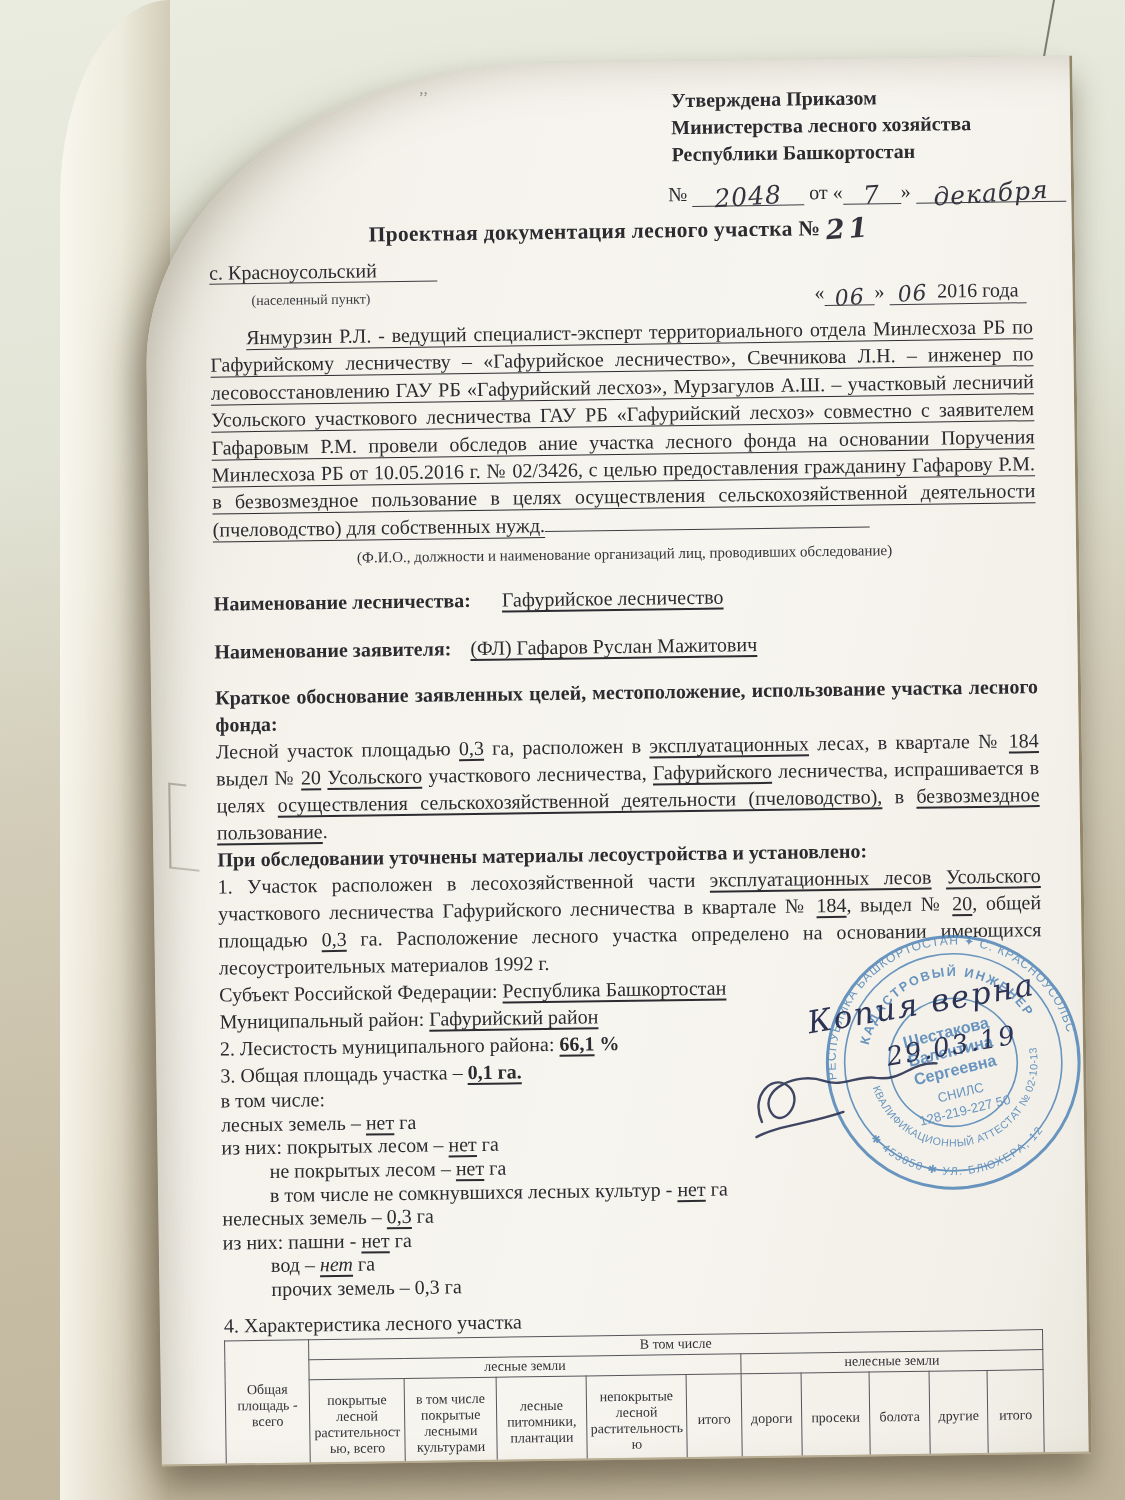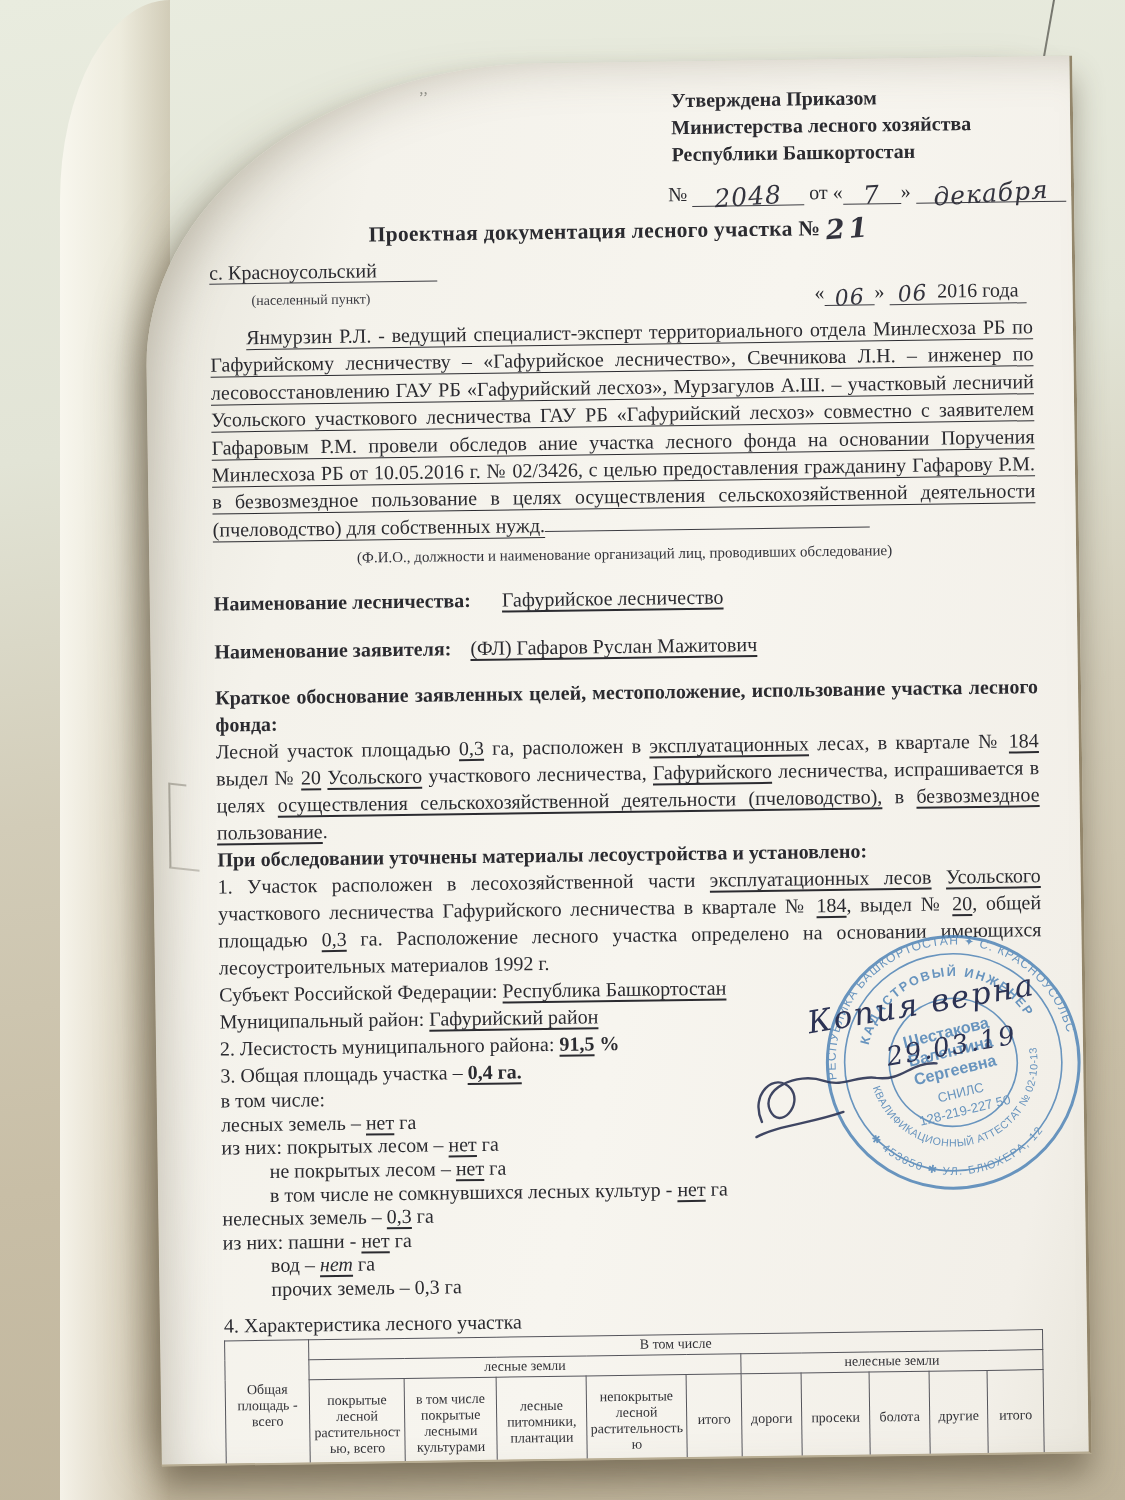--- a/index.html
+++ b/index.html
@@ -174,22 +174,22 @@
 
     <div class="just-heading">Краткое обоснование заявленных целей, местоположение, использование участка лесного фонда:</div>
     <div class="para"><span> Лесной участок площадью </span><span class="u">0,3</span><span> га, расположен в </span><span class="u">эксплуатационных</span><span> лесах, в квартале № </span><span class="u">184</span><span> выдел № </span><span class="u">20</span><span> </span><span class="u">Усольского</span><span> участкового лесничества, </span><span class="u">Гафурийского</span><span> лесничества, испрашивается в целях </span><span class="u">осуществления сельскохозяйственной деятельности (пчеловодство),</span><span> в </span><span class="u">безвозмездное пользование</span><span>.</span></div>
 
     <div class="survey-heading">При обследовании уточнены материалы лесоустройства и установлено:</div>
     <div class="para"><span>1. Участок расположен в лесохозяйственной части </span><span class="u">эксплуатационных лесов</span><span> </span><span class="u">Усольского</span><span> участкового лесничества Гафурийского лесничества  в квартале № </span><span class="u">184</span><span>, выдел № </span><span class="u">20</span><span>, общей площадью </span><span class="u">0,3</span><span> га. Расположение лесного участка определено на основании имеющихся лесоустроительных материалов 1992 г.</span></div>
 
     <div class="simple-lines">
       <div class="ln"><span>Субъект Российской Федерации:  </span><span class="u">Республика Башкортостан</span></div>
       <div class="ln"><span>Муниципальный район:  </span><span class="u">Гафурийский район</span></div>
-      <div class="ln"><span>2.   Лесистость муниципального района: </span><span class="u b">91,5</span><span class="b"> %</span></div>
-      <div class="ln"><span>3.   Общая площадь участка – </span><span class="u b">0,4 га.</span></div>
+      <div class="ln"><span>2.   Лесистость муниципального района: </span><span class="u b">66,1</span><span class="b"> %</span></div>
+      <div class="ln"><span>3.   Общая площадь участка – </span><span class="u b">0,1 га.</span></div>
     </div>
 
     <div class="land">
       <div class="ln">в том числе:</div>
       <div class="ln"><span>лесных земель – </span><span class="u">нет</span><span> га</span></div>
       <div class="ln"><span>из них: покрытых лесом – </span><span class="u">нет</span><span> га</span></div>
       <div class="ln">
           <span class="ind"><span>не покрытых лесом – </span><span class="u">нет</span><span> га</span></span>
         </div>
       <div class="ln">

